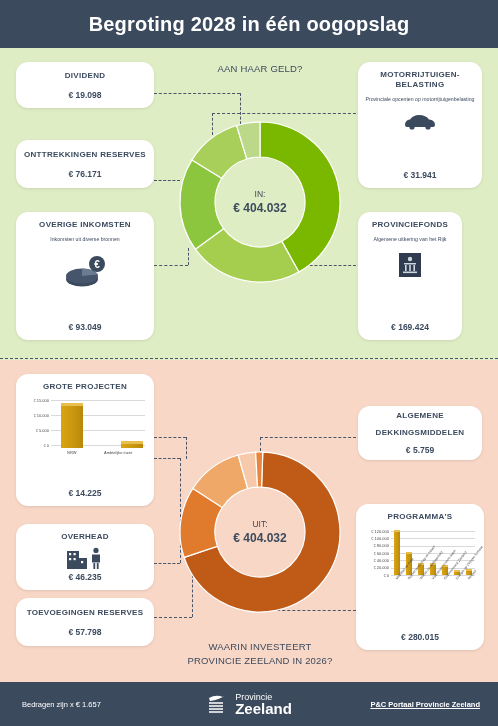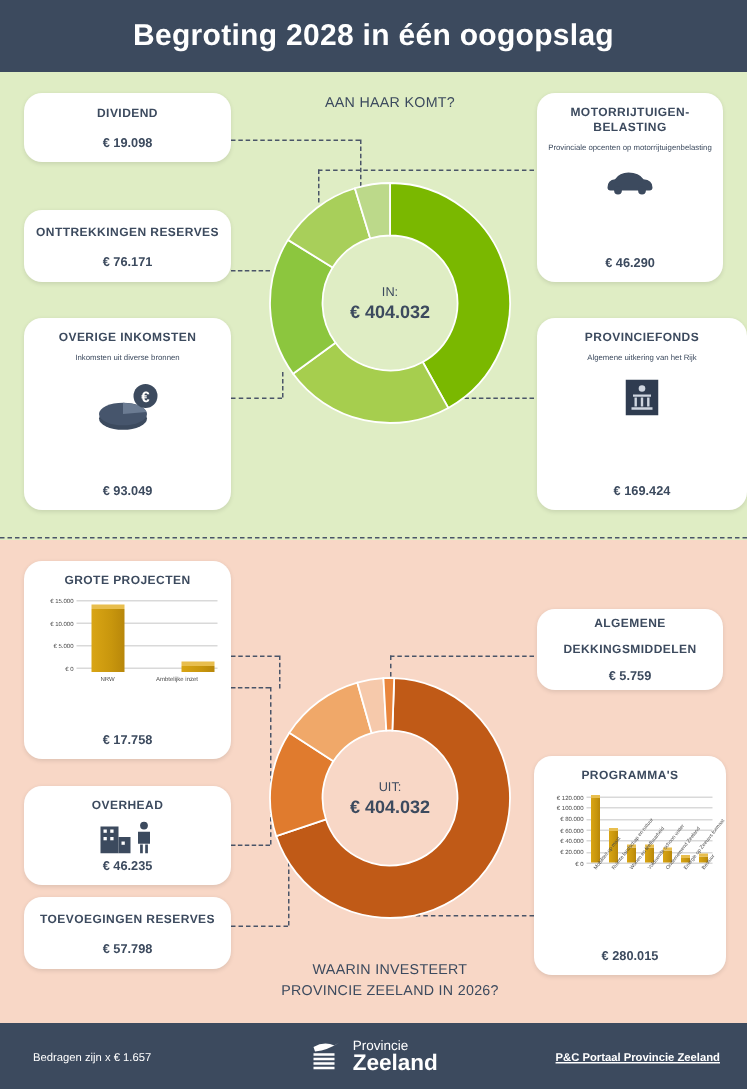--- a/index.html
+++ b/index.html
@@ -109,21 +109,21 @@
     <div class="v-line" style="left:188px; top:248px; height:17px;"></div>
 
     <div class="h-line" style="left:212px; top:113px; width:144px;"></div>
     <div class="v-line" style="left:212px; top:113px; height:22px;"></div>
 
     <div class="h-line" style="left:300px; top:265px; width:56px;"></div>
     <div class="v-line" style="left:300px; top:250px; height:15px;"></div>
   </div>
 
   <div class="question" style="left:160px; top:62px; width:200px;">
-    <div>AAN HAAR KOMT?</div>
+    <div>AAN HAAR GELD?</div>
   </div>
 
   <div class="donut-wrap" style="left:178px; top:120px; width:164px; height:164px;">
     <svg width="164" height="164" viewBox="0 0 164 164">
       <g id="income-donut-slices">
           <path d="M82 2 A80 80 0 0 1 120.83370095980385 151.9424311113399 L103.84395678988967 121.3426175001287 A45 45 0 0 0 82 37 Z" fill="#7ab800" stroke="#ffffff" stroke-width="1.2"></path>
           <path d="M120.83370095980385 151.9424311113399 A80 80 0 0 1 17.386891781559697 129.17145584304265 L45.65512662712733 108.53394391171149 A45 45 0 0 0 103.84395678988967 121.3426175001287 Z" fill="#a6ce4e" stroke="#ffffff" stroke-width="1.2"></path>
           <path d="M17.386891781559697 129.17145584304265 A80 80 0 0 1 13.963065564050297 39.91703964122437 L43.72922437977829 58.328334798188706 A45 45 0 0 0 45.65512662712733 108.53394391171149 Z" fill="#8cc63e" stroke="#ffffff" stroke-width="1.2"></path>
           <path d="M13.963065564050297 39.91703964122437 A80 80 0 0 1 58.588003340218336 5.502428715662006 L68.83075187887282 38.97011615255988 A45 45 0 0 0 43.72922437977829 58.328334798188706 Z" fill="#a8cf5a" stroke="#ffffff" stroke-width="1.2"></path>
           <path d="M58.588003340218336 5.502428715662006 A80 80 0 0 1 81.99999999999999 2 L81.99999999999999 37 A45 45 0 0 0 68.83075187887282 38.97011615255988 Z" fill="#bcd98a" stroke="#ffffff" stroke-width="1.2"></path>
@@ -166,24 +166,24 @@
     <div class="title">MOTORRIJTUIGEN-</div>
     <div class="title">BELASTING</div>
     <div class="sub">Provinciale opcenten op motorrijtuigenbelasting</div>
     <div class="icon" style="margin-top:9px;">
       <svg width="34" height="18" viewBox="0 0 34 18">
         <path d="M2 13 Q2 8 7 7.5 Q10 3 16 3 Q23 3 26 7.5 Q32 8 32 13 Q32 15 30 15 L4 15 Q2 15 2 13 Z" fill="#3c4a5e"></path>
         <circle cx="9" cy="15" r="2.6" fill="#3c4a5e"></circle>
         <circle cx="25" cy="15" r="2.6" fill="#3c4a5e"></circle>
       </svg>
     </div>
-    <div class="amount" style="margin-top:auto;">€ 46.290</div>
-  </div>
-
-  <div class="card" style="left:358px; top:212px; width:140px; height:128px; justify-content:flex-start;">
+    <div class="amount" style="margin-top:auto;">€ 31.941</div>
+  </div>
+
+  <div class="card" style="left:358px; top:212px; width:104px; height:128px; justify-content:flex-start;">
     <div class="title">PROVINCIEFONDS</div>
     <div class="sub">Algemene uitkering van het Rijk</div>
     <div class="icon" style="margin-top:10px;">
       <svg width="22" height="24" viewBox="0 0 22 24">
         <rect x="0" y="0" width="22" height="24" fill="#2f3c50"></rect>
         <circle cx="11" cy="6" r="2.2" fill="#cfd6e0"></circle>
         <path d="M5 10 h12 v1.5 h-12 z" fill="#cfd6e0"></path>
         <path d="M6 12 h1.6 v6 h-1.6 z M10.2 12 h1.6 v6 h-1.6 z M14.4 12 h1.6 v6 h-1.6 z" fill="#cfd6e0"></path>
         <path d="M4 18.5 h14 v1.6 h-14 z" fill="#cfd6e0"></path>
       </svg>
@@ -244,21 +244,21 @@
       <div class="axis-lbl" id="gp-y3" style="left:0px; top:45px; width:28px;">€ 0</div>
       <div id="gp-bars">
           <div class="bar" style="left: 40px; top: 8.4px; width: 22px; height: 41.6px;"></div>
           <div class="bar-top" style="left: 40px; top: 5.4px; width: 22px; height: 3px;"></div>
           <div class="bar" style="left: 100px; top: 46.08px; width: 22px; height: 3.92px;"></div>
           <div class="bar-top" style="left: 100px; top: 43.08px; width: 22px; height: 3px;"></div>
         </div>
       <div class="cat-lbl" id="gp-c0" style="left:46px; top:52px;">NRW</div>
       <div class="cat-lbl" id="gp-c1" style="left:83px; top:52px;">Ambtelijke inzet</div>
     </div>
-    <div class="amount" style="margin-top:auto;">€ 17.758</div>
+    <div class="amount" style="margin-top:auto;">€ 14.225</div>
   </div>
 
   <div class="card" style="left:16px; top:524px; width:138px; height:66px; justify-content:flex-start;">
     <div class="title">OVERHEAD</div>
     <div class="icon" style="margin-top:5px;">
       <svg width="40" height="22" viewBox="0 0 40 22">
         <path d="M2 4 h12 v18 h-12 z" fill="#3c4a5e"></path>
         <path d="M14 11 h8 v11 h-8 z" fill="#3c4a5e"></path>
         <rect x="4" y="6" width="2.2" height="2.2" fill="#fff"></rect>
         <rect x="8.5" y="6" width="2.2" height="2.2" fill="#fff"></rect>

